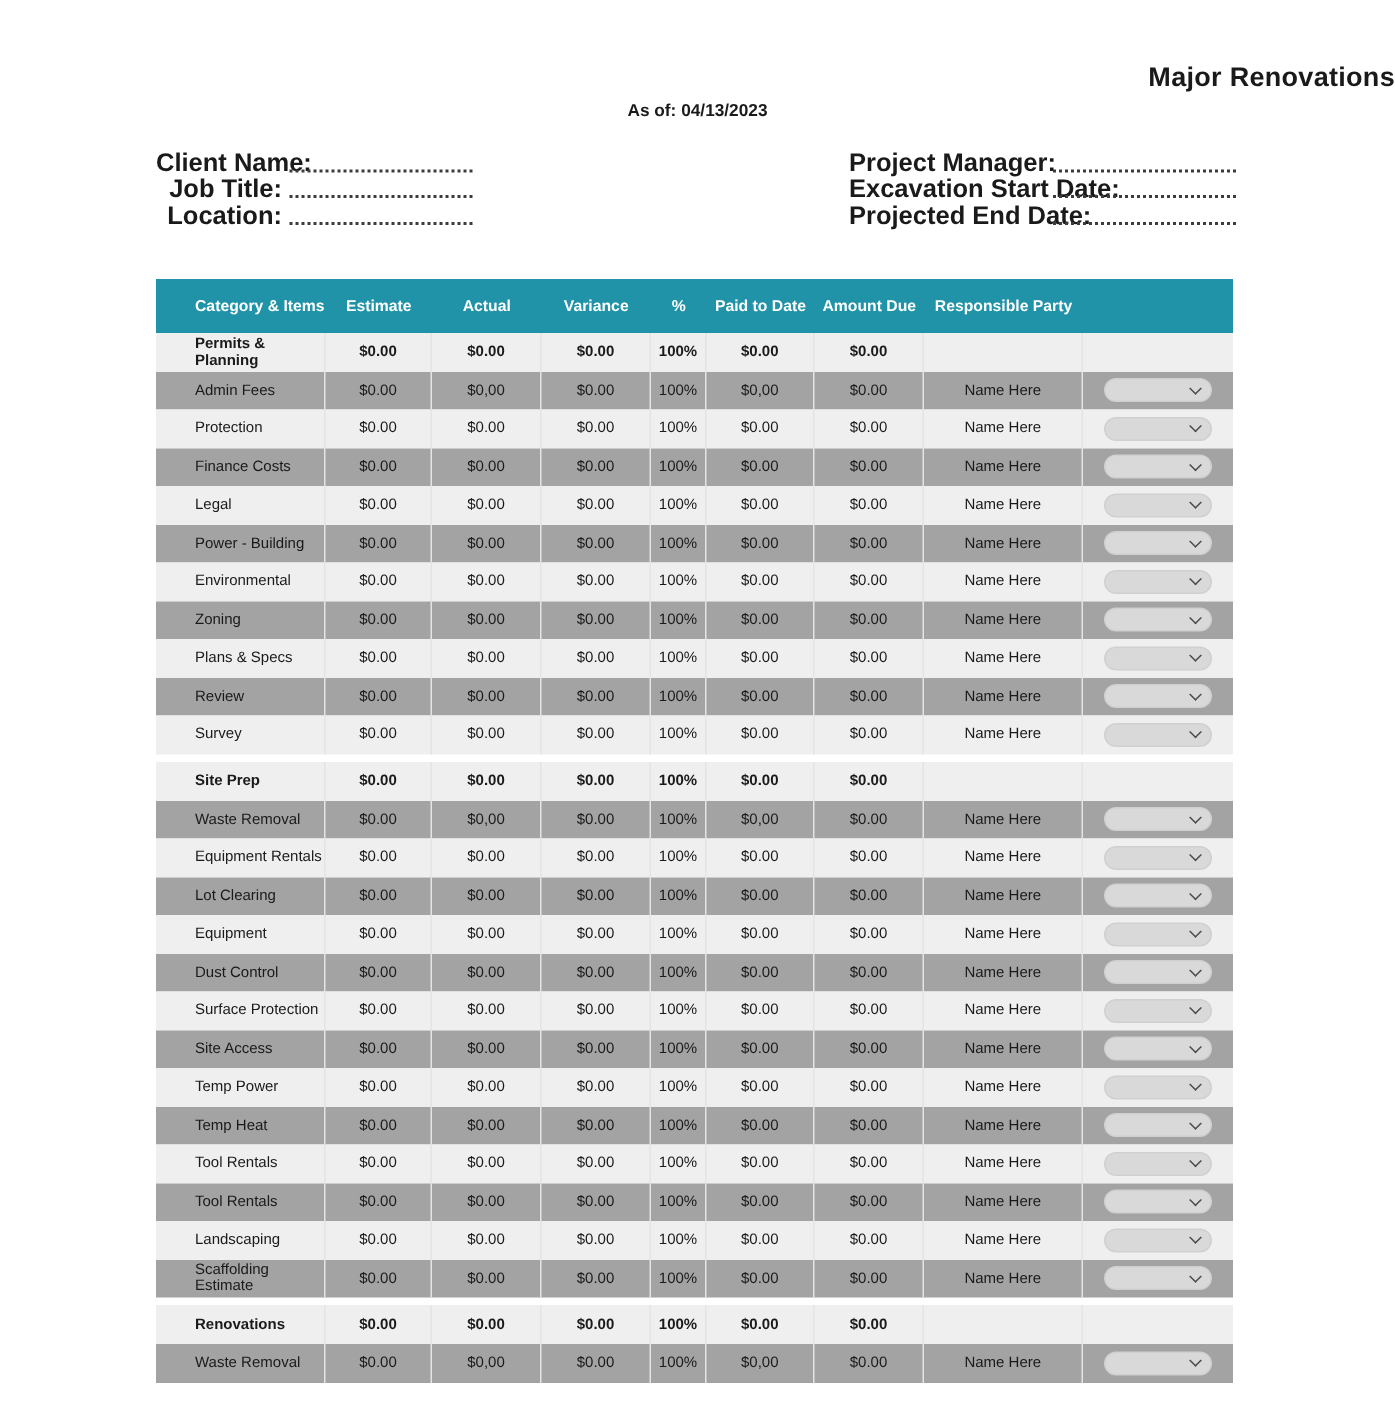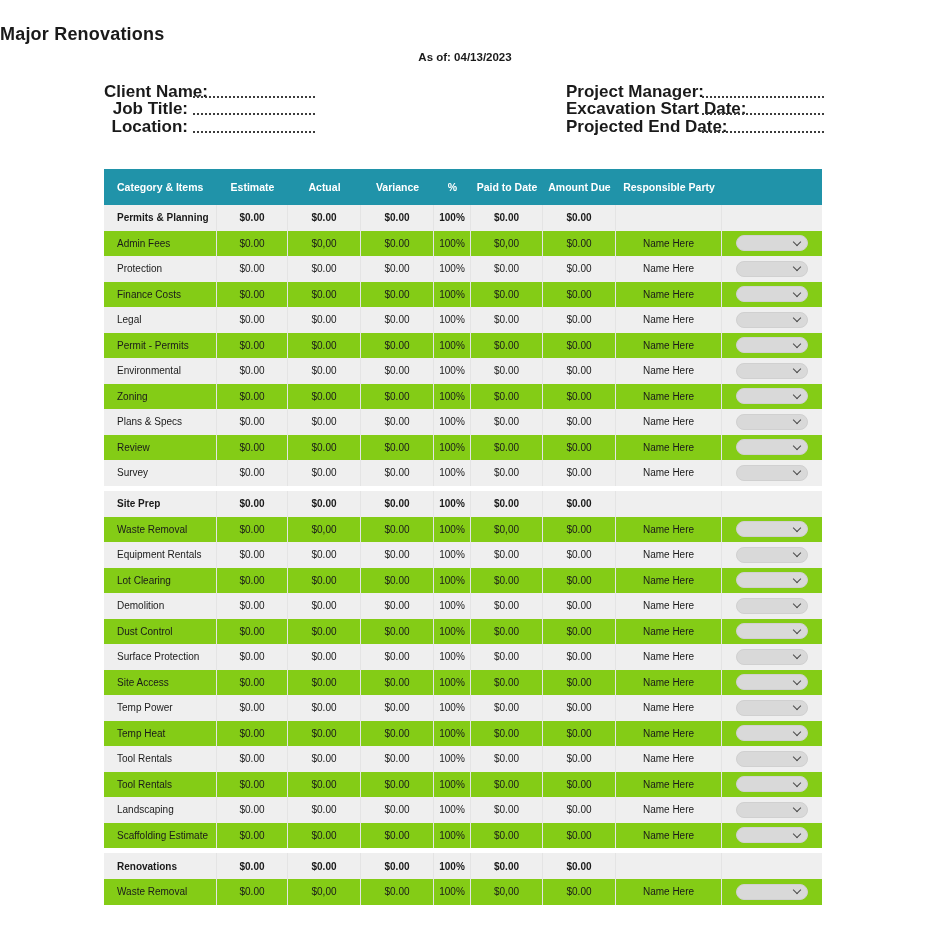--- a/index.html
+++ b/index.html
@@ -1,19 +1,19 @@
 <!DOCTYPE html>
 <html style="--teal: #2093a9; --stripe: #efefef; --pill: #d9d9d9;"><head>
 <meta charset="utf-8">
 <style>
   * { margin:0; padding:0; box-sizing:border-box; }
   html,body { width:930px; height:938px; overflow:hidden; background:#ffffff;
     font-family:"Liberation Sans", sans-serif; color:#1a1a1a; }
 
-  .page-title { margin-top:24px; text-align:left; font-size:18px; font-weight:800;
+  .page-title { margin-top:41px; text-align:right; font-size:18px; font-weight:800;
     letter-spacing:.2px; }
   .as-of { margin-top:6px; text-align:center; font-size:11.5px; font-weight:700; }
 
   .form-area { display:flex; justify-content:space-between;
     margin:21px 106px 0 104px; }
   .form-block .field { display:flex; align-items:flex-end; margin-bottom:4px; height:13.5px; }
   .field-label { font-size:17px; font-weight:700; white-space:nowrap;
     text-align:right; padding-right:5px; line-height:13px; }
   .form-left .field-label { width:89px; }
   .form-right .field-label { width:136px; }
@@ -21,22 +21,22 @@
 
   .cost-table { margin:32px 0 0 104px; width:718px; font-size:10px; }
   .grid-row { display:grid;
     grid-template-columns:113px 71px 73px 73px 37px 72px 73px 106px 100px; }
   .thead { background:var(--teal); color:#ffffff; height:36px; font-weight:700;
     font-size:10.5px; }
   .thead .cell { border-right:none; }
   .cell { display:flex; align-items:center; justify-content:center; text-align:center;
     height:100%; border-right:1px solid #e4e4e4; overflow:hidden; }
   .cell:last-child { border-right:none; }
-  .cell.cat { justify-content:flex-start; text-align:left; padding-left:13px; }
-  .row { height:25.5px; background:#84cc16; }
+  .cell.cat { justify-content:flex-start; text-align:left; padding-left:26px; }
+  .row { height:25.5px; background:#a3a3a3; }
   .row.stripe { background:var(--stripe); }
   .row.section-head { height:26px; background:var(--stripe); font-weight:700; }
   .section + .section { margin-top:5px; }
 
   .pill { width:72px; height:16px; background:var(--pill); border:1px solid #d0d0d0;
     border-radius:8px; display:flex; align-items:center; justify-content:flex-end;
     padding-right:7px; cursor:pointer; }
   .chev { width:6px; height:6px; border-right:1.5px solid #4a4a4a;
     border-bottom:1.5px solid #4a4a4a; transform:rotate(45deg); margin-top:-3px; }
 </style>
@@ -154,21 +154,21 @@
         <div class="cell">$0.00</div>
         <div class="cell">$0.00</div>
         <div class="cell">Name Here</div>
         <div class="cell">
           <div class="pill">
             <span class="chev"></span>
           </div>
         </div>
       </div>
       <div class="grid-row row">
-        <div class="cell cat">Permit - Permits</div>
+        <div class="cell cat">Power - Building</div>
         <div class="cell">$0.00</div>
         <div class="cell">$0.00</div>
         <div class="cell">$0.00</div>
         <div class="cell">100%</div>
         <div class="cell">$0.00</div>
         <div class="cell">$0.00</div>
         <div class="cell">Name Here</div>
         <div class="cell">
           <div class="pill">
             <span class="chev"></span>
@@ -302,21 +302,21 @@
         <div class="cell">$0.00</div>
         <div class="cell">$0.00</div>
         <div class="cell">Name Here</div>
         <div class="cell">
           <div class="pill">
             <span class="chev"></span>
           </div>
         </div>
       </div>
       <div class="grid-row row stripe">
-        <div class="cell cat">Demolition</div>
+        <div class="cell cat">Equipment</div>
         <div class="cell">$0.00</div>
         <div class="cell">$0.00</div>
         <div class="cell">$0.00</div>
         <div class="cell">100%</div>
         <div class="cell">$0.00</div>
         <div class="cell">$0.00</div>
         <div class="cell">Name Here</div>
         <div class="cell">
           <div class="pill">
             <span class="chev"></span>

